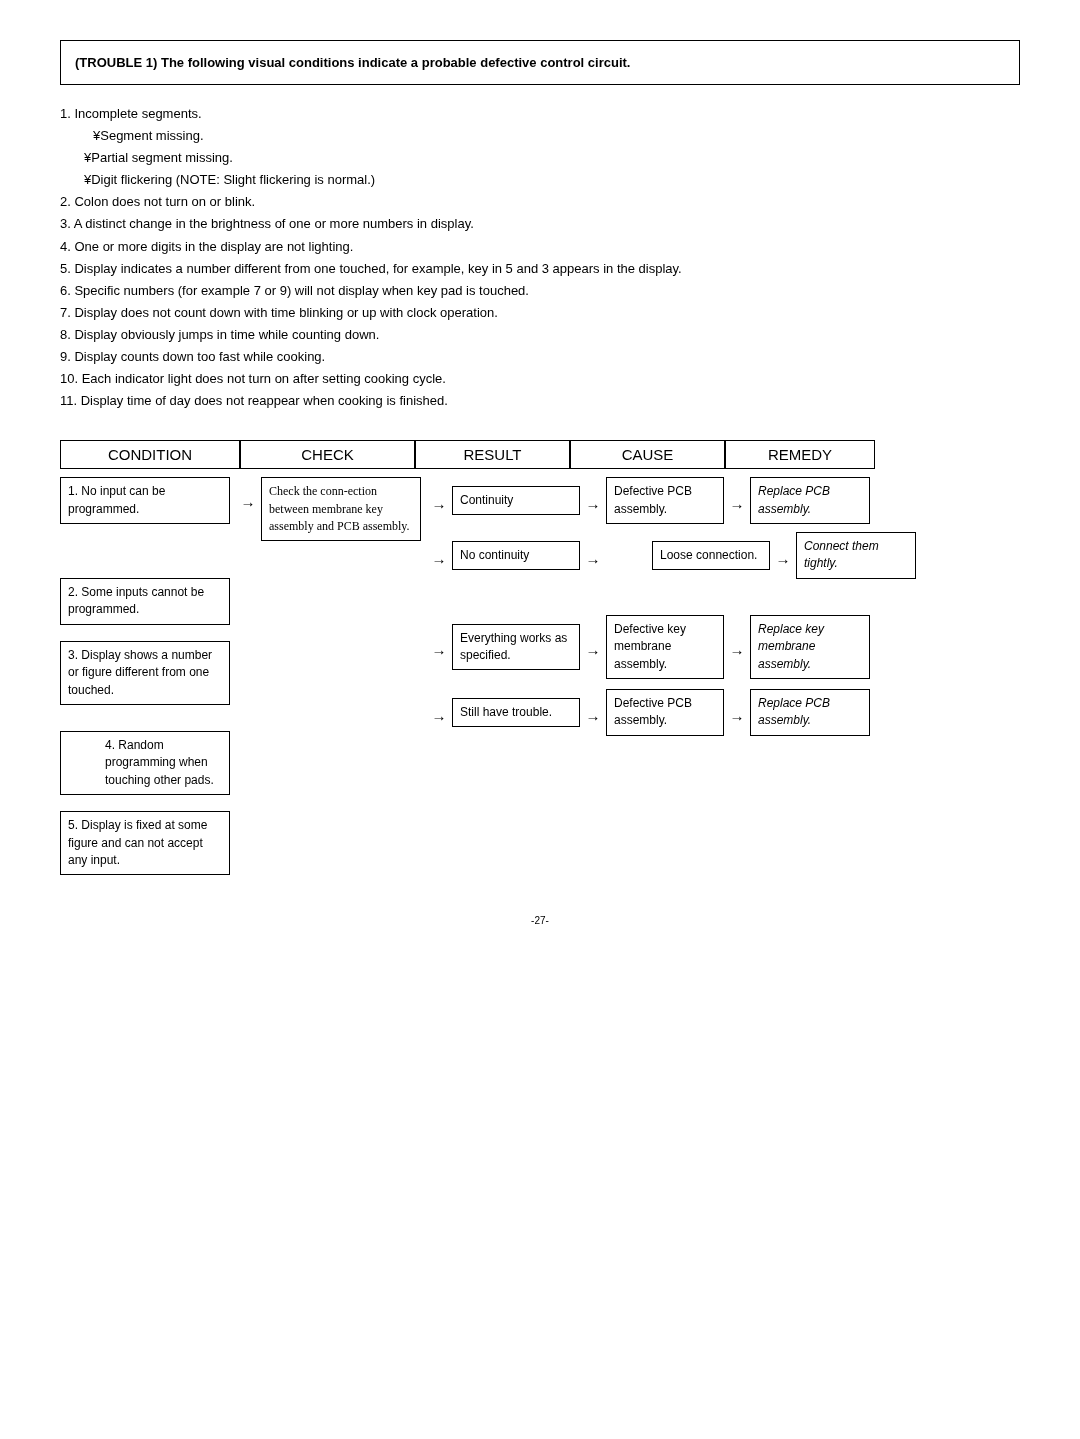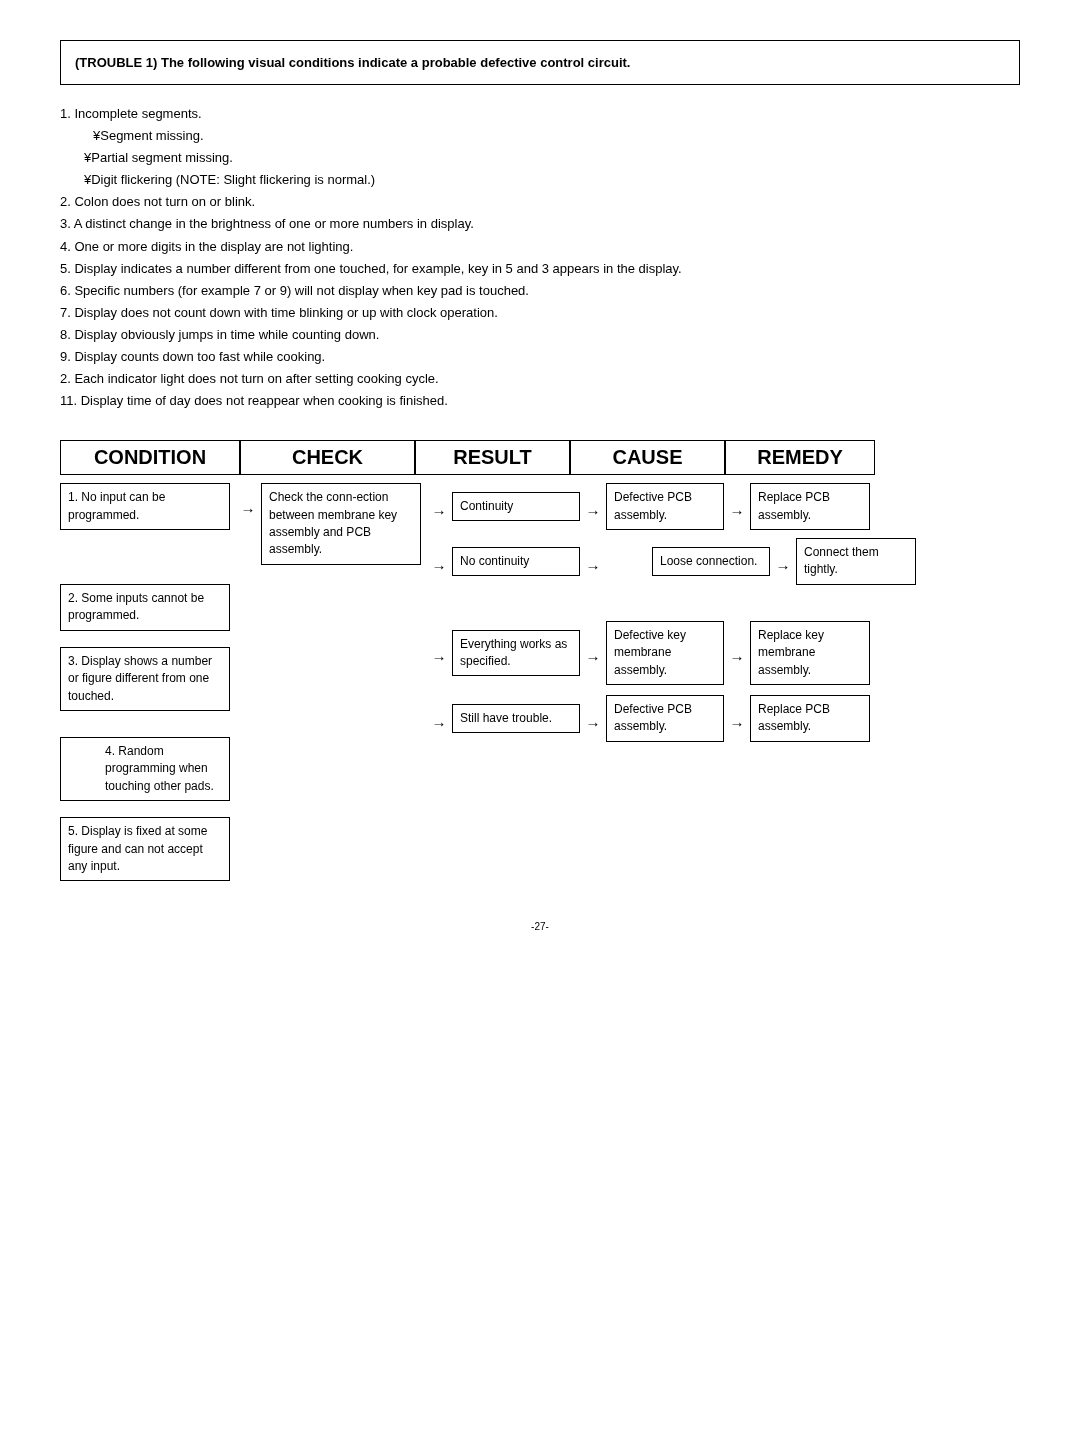--- a/index.html
+++ b/index.html
@@ -43,22 +43,22 @@
     
     .diag-header {
       display: grid;
       grid-template-columns: 180px 175px 155px 155px 150px;
       gap: 0;
       margin-bottom: 8px;
       margin-left: 0;
     }
     .diag-header-cell {
       border: 1.5px solid #000;
-      font-weight: bold;
-      font-size: 20px;
+      font-weight: normal;
+      font-size: 15px;
       text-align: center;
       padding: 5px 2px;
     }
 
     .d-box {
       border: 1px solid #000;
       padding: 5px 7px;
       font-size: 12px;
       line-height: 1.45;
       background: #fff;
@@ -71,21 +71,21 @@
       width: 26px;
       font-size: 15px;
       flex-shrink: 0;
       padding-top: 6px;
     }
 
     
     .d-condition { width: 175px; flex-shrink: 0; }
     .d-result    { width: 140px; flex-shrink: 0; }
     .d-cause     { width: 130px; flex-shrink: 0; }
-    .d-remedy    { width: 135px; flex-shrink: 0; }
+    .d-remedy    { width: 135px; flex-shrink: 0; font-style: italic; }
 
     .page-number {
       text-align: center;
       font-size: 10px;
       margin-top: 40px;
     }
 
     
     .cond-stack {
       display: flex;
@@ -106,21 +106,21 @@
     <li style="margin-left: 24px;">¥Partial segment missing.</li>
     <li style="margin-left: 24px;">¥Digit flickering (NOTE: Slight flickering is normal.)</li>
     <li>2. Colon does not turn on or blink.</li>
     <li>3. A distinct change in the brightness of one or more numbers in display.</li>
     <li>4. One or more digits in the display are not lighting.</li>
     <li>5. Display indicates a number different from one touched, for example, key in 5 and 3 appears in the display.</li>
     <li>6. Specific numbers (for example 7 or 9) will not display when key pad is touched.</li>
     <li>7. Display does not count down with time blinking or up with clock operation.</li>
     <li>8. Display obviously jumps in time while counting down.</li>
     <li>9. Display counts down too fast while cooking.</li>
-    <li>2. Each indicator light does not turn on after setting cooking cycle.</li>
+    <li>10. Each indicator light does not turn on after setting cooking cycle.</li>
     <li>11. Display time of day does not reappear when cooking is finished.</li>
   </ol>
 
 <div class="diagram">
 
   <div class="diag-header">
     <div class="diag-header-cell">CONDITION</div>
     <div class="diag-header-cell">CHECK</div>
     <div class="diag-header-cell">RESULT</div>
     <div class="diag-header-cell">CAUSE</div>
@@ -142,21 +142,21 @@
       <div class="d-box d-condition" style="width:170px; margin-top:24px;padding-left:44px;">
         <span>4. Random programming when touching other pads.</span>
       </div>
       <div class="d-box d-condition" style="width:170px; margin-top:14px;">
         <span>5. Display is fixed at some figure and can not accept any input.</span>
       </div>
     </div>
 
     <div class="d-arrow" style="margin-top:10px;">→</div>
 
-    <div style="width:165px; flex-shrink:0; display:flex; ">
+    <div style="width:165px; flex-shrink:0; display:flex; font-family:Liberation Serif, serif;">
 
       <div class="d-box" style="width:160px;">
         <span>Check the conn-ection between membrane key assembly and PCB assembly.</span>
       </div>
 
     </div>
 
     <div style="display:flex; flex-direction:column; gap:0;">
 
       <div style="display:flex; flex-direction:row; align-items:center; margin-bottom:8px;">

